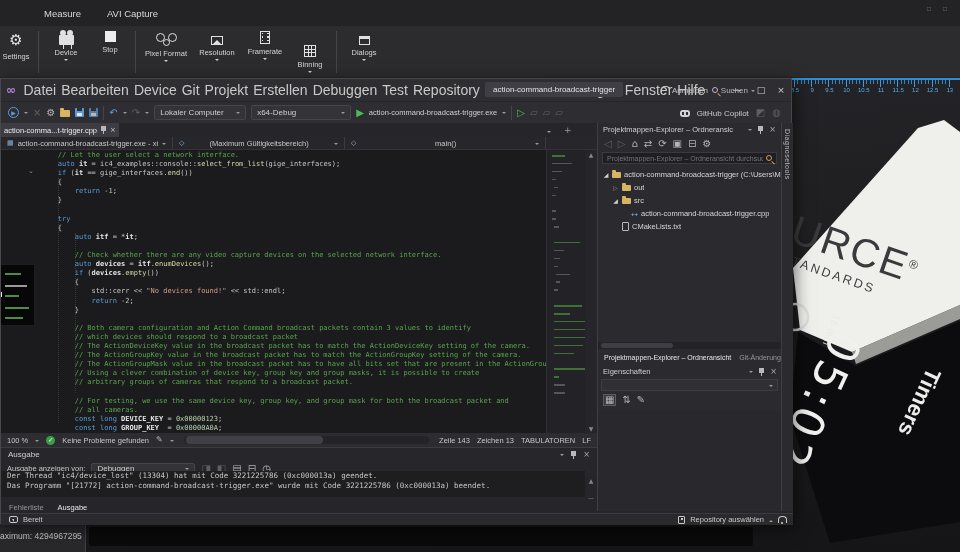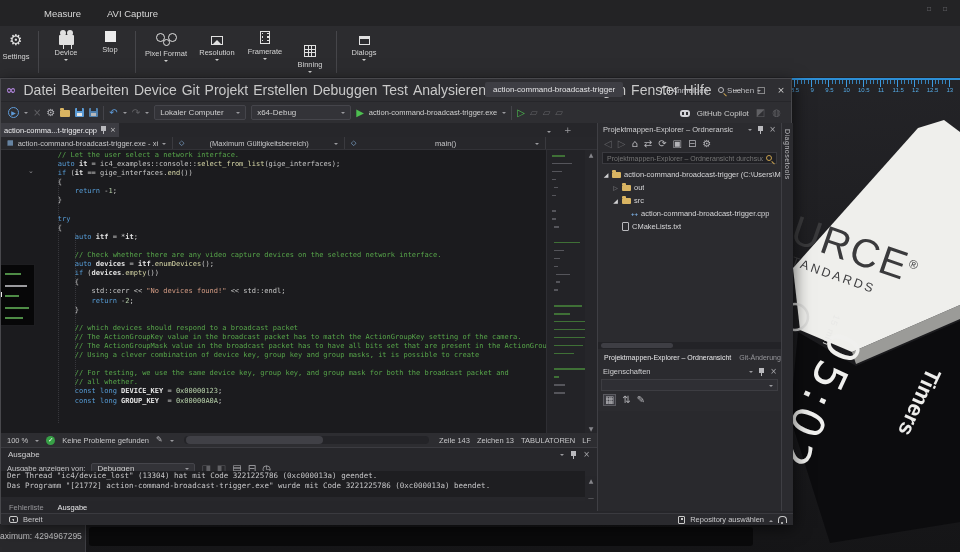--- a/index.html
+++ b/index.html
@@ -315,21 +315,21 @@
       <span id="vs-logo">∞</span>
       <span id="vs-menus" style="display:flex">
           <span class="menu-item">Datei</span>
           <span class="menu-item">Bearbeiten</span>
           <span class="menu-item">Device</span>
           <span class="menu-item">Git</span>
           <span class="menu-item">Projekt</span>
           <span class="menu-item">Erstellen</span>
           <span class="menu-item">Debuggen</span>
           <span class="menu-item">Test</span>
-          <span class="menu-item">Analysieren</span>
+          <span class="menu-item">Repository</span>
           <span class="menu-item">Extras</span>
           <span class="menu-item">Erweiterungen</span>
           <span class="menu-item">Fenster</span>
           <span class="menu-item">Hilfe</span>
         </span>
       <span id="vs-search">
         <span class="mag" style="border-color:#b9b9bd"></span>
         <span>Suchen</span>
         <span class="cv"></span>
       </span>
@@ -426,27 +426,30 @@
           <div class="cl"><span class="tok-kw">        auto</span><span class="tok-pl"> </span><span class="tok-v">itf</span><span class="tok-pl"> = *</span><span class="tok-v">it</span><span class="tok-pl">;</span></div>
           <div class="cl">&nbsp;</div>
           <div class="cl"><span class="tok-cmt">        // Check whether there are any video capture devices on the selected network interface.</span></div>
           <div class="cl"><span class="tok-kw">        auto</span><span class="tok-pl"> </span><span class="tok-v">devices</span><span class="tok-pl"> = </span><span class="tok-v">itf</span><span class="tok-pl">.</span><span class="tok-fn">enumDevices</span><span class="tok-pl">();</span></div>
           <div class="cl"><span class="tok-kw">        if</span><span class="tok-pl"> (</span><span class="tok-v">devices</span><span class="tok-pl">.</span><span class="tok-fn">empty</span><span class="tok-pl">())</span></div>
           <div class="cl"><span class="tok-pl">        {</span></div>
           <div class="cl"><span class="tok-pl">            std::cerr &lt;&lt; </span><span class="tok-str">"No devices found!"</span><span class="tok-pl"> &lt;&lt; std::endl;</span></div>
           <div class="cl"><span class="tok-kw">            return</span><span class="tok-pl"> -</span><span class="tok-num">2</span><span class="tok-pl">;</span></div>
           <div class="cl"><span class="tok-pl">        }</span></div>
           <div class="cl">&nbsp;</div>
+          <div class="cl"><span class="tok-cmt">        // Both camera configuration and Action Command broadcast packets contain 3 values to identify</span></div>
           <div class="cl"><span class="tok-cmt">        // which devices should respond to a broadcast packet</span></div>
+          <div class="cl"><span class="tok-cmt">        // The ActionDeviceKey value in the broadcast packet has to match the ActionDeviceKey setting of the camera.</span></div>
           <div class="cl"><span class="tok-cmt">        // The ActionGroupKey value in the broadcast packet has to match the ActionGroupKey setting of the camera.</span></div>
           <div class="cl"><span class="tok-cmt">        // The ActionGroupMask value in the broadcast packet has to have all bits set that are present in the ActionGroupMask</span></div>
           <div class="cl"><span class="tok-cmt">        // Using a clever combination of device key, group key and group masks, it is possible to create</span></div>
+          <div class="cl"><span class="tok-cmt">        // arbitrary groups of cameras that respond to a broadcast packet.</span></div>
           <div class="cl">&nbsp;</div>
           <div class="cl"><span class="tok-cmt">        // For testing, we use the same device key, group key, and group mask for both the broadcast packet and</span></div>
-          <div class="cl"><span class="tok-cmt">        // all whether.</span></div>
+          <div class="cl"><span class="tok-cmt">        // all cameras.</span></div>
           <div class="cl"><span class="tok-kw">        const</span><span class="tok-pl"> </span><span class="tok-kw">long</span><span class="tok-pl"> </span><span class="tok-v">DEVICE_KEY</span><span class="tok-pl"> = </span><span class="tok-num">0x00000123</span><span class="tok-pl">;</span></div>
           <div class="cl"><span class="tok-kw">        const</span><span class="tok-pl"> </span><span class="tok-kw">long</span><span class="tok-pl"> </span><span class="tok-v">GROUP_KEY</span><span class="tok-pl">  = </span><span class="tok-num">0x00000A0A</span><span class="tok-pl">;</span></div>
         </div>
       <div id="minimap">
           <div class="mm-mark" style="top: 5px; left: 5px; width: 12.9px; background: rgb(63, 112, 54);"></div>
           <div class="mm-mark" style="top: 12.9px; left: 5px; width: 20.1px; background: rgb(85, 85, 91);"></div>
           <div class="mm-mark" style="top: 20.8px; left: 5px; width: 9.6px; background: rgb(85, 85, 91);"></div>
           <div class="mm-mark" style="top: 28.7px; left: 5px; width: 4px; background: rgb(85, 85, 91);"></div>
           <div class="mm-mark" style="top: 36.6px; left: 7px; width: 4px; background: rgb(85, 85, 91);"></div>
           <div class="mm-mark" style="top: 44.5px; left: 5px; width: 4px; background: rgb(85, 85, 91);"></div>

